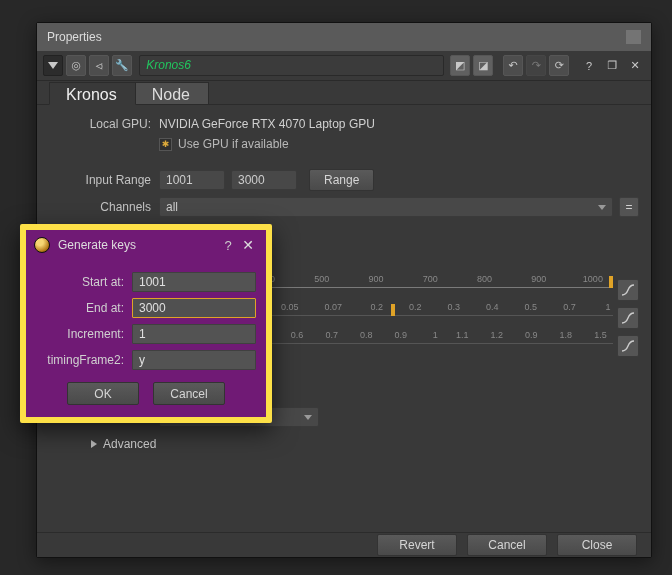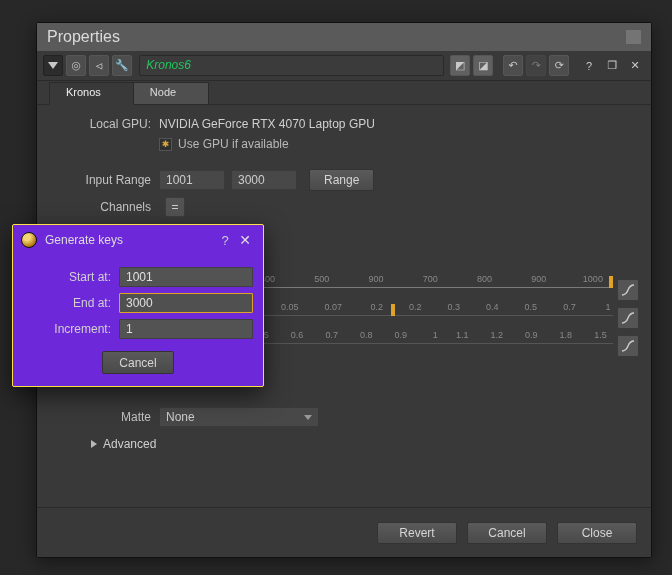--- a/index.html
+++ b/index.html
@@ -1,53 +1,53 @@
 <!DOCTYPE html>
 <html><head>
 <meta charset="utf-8">
 <style>
   * { box-sizing: border-box; margin: 0; padding: 0; }
   html, body { width: 672px; height: 575px; background: #282828; font-family: "Segoe UI", Tahoma, sans-serif; font-size: 12px; color: #b8b8b8; overflow: hidden; }
   .window { position: absolute; left: 36px; top: 22px; width: 616px; height: 536px; background: #393939; border: 1px solid #111; border-radius: 2px; box-shadow: 0 4px 18px rgba(0,0,0,.45); }
-  .titlebar { height: 28px; background: #5a5a5a; color: #dcdcdc; padding: 0 10px; display: flex; align-items: center; font-size: 16px; justify-content: flex-end; }
+  .titlebar { height: 28px; background: #5a5a5a; color: #dcdcdc; padding: 0 10px; display: flex; align-items: center; font-size: 12px; justify-content: flex-end; }
   .titlebar .spacer { flex: 1; }
   .title-close { width: 15px; height: 14px; background: #c5c5c5; opacity: .25; }
   .toolbar { height: 30px; background: #393939; display: flex; align-items: center; padding: 3px 6px; gap: 3px; border-bottom: 1px solid #2a2a2a; }
   .tb-btn { width: 21px; height: 21px; background: #4d4d4d; border: 1px solid #565656; border-radius: 2px; display: flex; align-items: center; justify-content: center; color: #c8c8c8; font-size: 11px; }
   .tb-btn.dark { background: #2c2c2c; border-color: #222; }
   .tb-btn.lit { background: #606060; }
   .tri { width:0;height:0;border-left:5px solid transparent;border-right:5px solid transparent;border-top:7px solid #c8c8c8;}
   .node-name { flex: 0 0 305px; height: 21px; margin-left: 4px; background: #3b3b3b; border: 1px solid #292929; padding: 0 6px; line-height: 19px; color: #22c55e; font-style: italic; border-radius: 2px;}
   .tabs { display: flex; gap: 0; padding: 0 0 0 12px; height: 23px; background: #393939; }
-  .tab { padding: 3px 32px 3px 16px; background: #4f4f4f; color: #ddd; font-size: 11px; border: 1px solid #2b2b2b; border-bottom: none; margin-right: -1px; position: relative; top:1px;}
+  .tab { padding: 3px 18px 3px 16px; background: #4f4f4f; color: #ddd; font-size: 16px; border: 1px solid #2b2b2b; border-bottom: none; margin-right: -1px; position: relative; top:1px;}
   .tab.active { background: #393939; color: #eee; z-index: 2; border-bottom: 1px solid #393939; }
   .panel-body { border-top: 1px solid #2b2b2b; padding: 12px 12px 12px 12px; position: relative; height: 418px; overflow: hidden;}
   .row { display: flex; align-items: center; margin-bottom: 6px; }
   .lbl { width: 110px; text-align: right; padding-right: 8px; color: #c2c2c2; font-size: 12px; }
   .val-text { color: #d0d0d0; }
   .chk { width: 13px; height: 13px; background: #2f2f2f; border: 1px solid #555; display: inline-flex; align-items: center; justify-content: center; color:#dcaa3a; font-size:9px; margin-right: 6px;}
   .txt { height: 20px; background: #484848; border: 1px solid #3a3a3a; color: #cdcdcd; padding: 0 6px; border-radius: 2px; line-height: 18px; }
   .btn { height: 22px; background: linear-gradient(#5a5a5a,#4a4a4a); border: 1px solid #333; color: #d5d5d5; padding: 0 20px; border-radius: 2px; display:inline-flex;align-items:center;justify-content:center; font-size:12px;}
   .btn.small { padding: 0 14px; }
   .dropdown { height: 20px; background: #484848; border: 1px solid #3a3a3a; color:#cdcdcd; display:flex; align-items:center; padding:0 6px; border-radius:2px; position:relative;}
   .dropdown::after { content:""; position:absolute; right:6px; width:0;height:0;border-left:4px solid transparent;border-right:4px solid transparent;border-top:5px solid #999;}
   .eq-btn { width:20px;height:20px;background:#535353;border:1px solid #3d3d3d;display:flex;align-items:center;justify-content:center;border-radius:2px;color:#d0d0d0;}
   .slider-area { flex: 1; height: 20px; position: relative; }
   .ruler { position:absolute; left:0; right:0; top:7px; height:6px; border-top:1px solid #555; }
   .ruler.light { border-top-color:#7a7a7a;}
   .tick-labels { position:absolute; left:0; right:0; top:-6px; height:20px; font-size:9px; color:#888; display:flex; justify-content:space-between; }
   .tick-labels span { transform: translateX(-50%); }
   .curve-btn { width:22px;height:22px;background:#555;border:1px solid #3a3a3a;border-radius:2px;display:flex;align-items:center;justify-content:center;margin-left:4px;}
   .disclose { width:0;height:0;border-top:4px solid transparent;border-bottom:4px solid transparent;border-left:6px solid #b8b8b8; margin-right:6px;}
   .adv { display:flex; align-items:center; margin: 10px 0 0 42px; color:#cfcfcf;}
-  .dialog-footer { position:absolute; bottom:0; left:0; right:0; height:50px; border-top:1px solid #2b2b2b; display:flex; align-items:center; justify-content:flex-end; gap:10px; padding:5px 14px; background:#393939;}
+  .dialog-footer { position:absolute; bottom:0; left:0; right:0; height:25px; border-top:1px solid #2b2b2b; display:flex; align-items:center; justify-content:flex-end; gap:10px; padding:5px 14px; background:#393939;}
   .dialog-footer .btn { width: 80px; }
 
   
-  .modal { position:absolute; left:12px; top:224px; width:252px; background:#6d28d9; border:1px solid #fde047; border-radius:2px; box-shadow: 0 8px 24px rgba(0,0,0,.6); z-index:50; }
+  .modal { position:absolute; left:20px; top:224px; width:252px; background:#701a75; border:6px solid #fde047; border-radius:2px; box-shadow: 0 8px 24px rgba(0,0,0,.6); z-index:50; }
   .modal-title { height:30px; display:flex; align-items:center; padding:0 8px; color:#ddd; }
   .modal-title .spacer { flex:1; }
   .help { width:20px; text-align:center; color:#ccc; font-size:13px; }
   .close-x { width:20px; text-align:center; color:#ddd; font-size:14px; }
   .app-icon { width:16px;height:16px;border-radius:8px;background:radial-gradient(circle at 35% 30%, #f6d673 25%, #b47814 70%, #3b2a07 100%); margin-right:8px; border:1px solid #111;}
   .modal-body { padding: 6px 10px 12px 10px; }
   .mrow { display:flex; align-items:center; margin:6px 0; }
   .mlbl { width:96px; text-align:right; padding-right:8px; color:#d0d0d0; }
   .minput { flex:1; height:20px; background:#535353; border:1px solid #404040; color:#e0e0e0; padding:0 6px; border-radius:1px; line-height:18px;}
   .minput.focus { border:1px solid #e0a327; background:#505050; }
@@ -112,20 +112,23 @@
       <div class="lbl">Input Range</div>
       <div class="txt" style="width:66px">1001</div>
       <div style="width:6px"></div>
       <div class="txt" style="width:66px">3000</div>
       <div style="width:12px"></div>
       <div class="btn small">Range</div>
     </div>
 
     <div class="row">
       <div class="lbl">Channels</div>
+      <div class="dropdown" style="flex:1">
+          <span>all</span>
+        </div>
       <div style="width:6px"></div>
       <div class="eq-btn">=</div>
     </div>
 
     <div style="height:56px"></div>
 
     <div class="row">
       <div class="lbl"></div>
       <div class="slider-area">
         <div class="ruler light"></div>
@@ -241,17 +244,22 @@
       <div class="minput">1001</div>
     </div>
     <div class="mrow">
       <div class="mlbl">End at:</div>
       <div class="minput focus">3000</div>
     </div>
     <div class="mrow">
       <div class="mlbl">Increment:</div>
       <div class="minput">1</div>
     </div>
+    <div class="mrow">
+      <div class="mlbl">timingFrame2:</div>
+      <div class="minput">y</div>
+    </div>
     <div class="modal-actions">
+      <div class="btn">OK</div>
       <div class="btn">Cancel</div>
     </div>
   </div>
 </div>
 
 </body></html>

